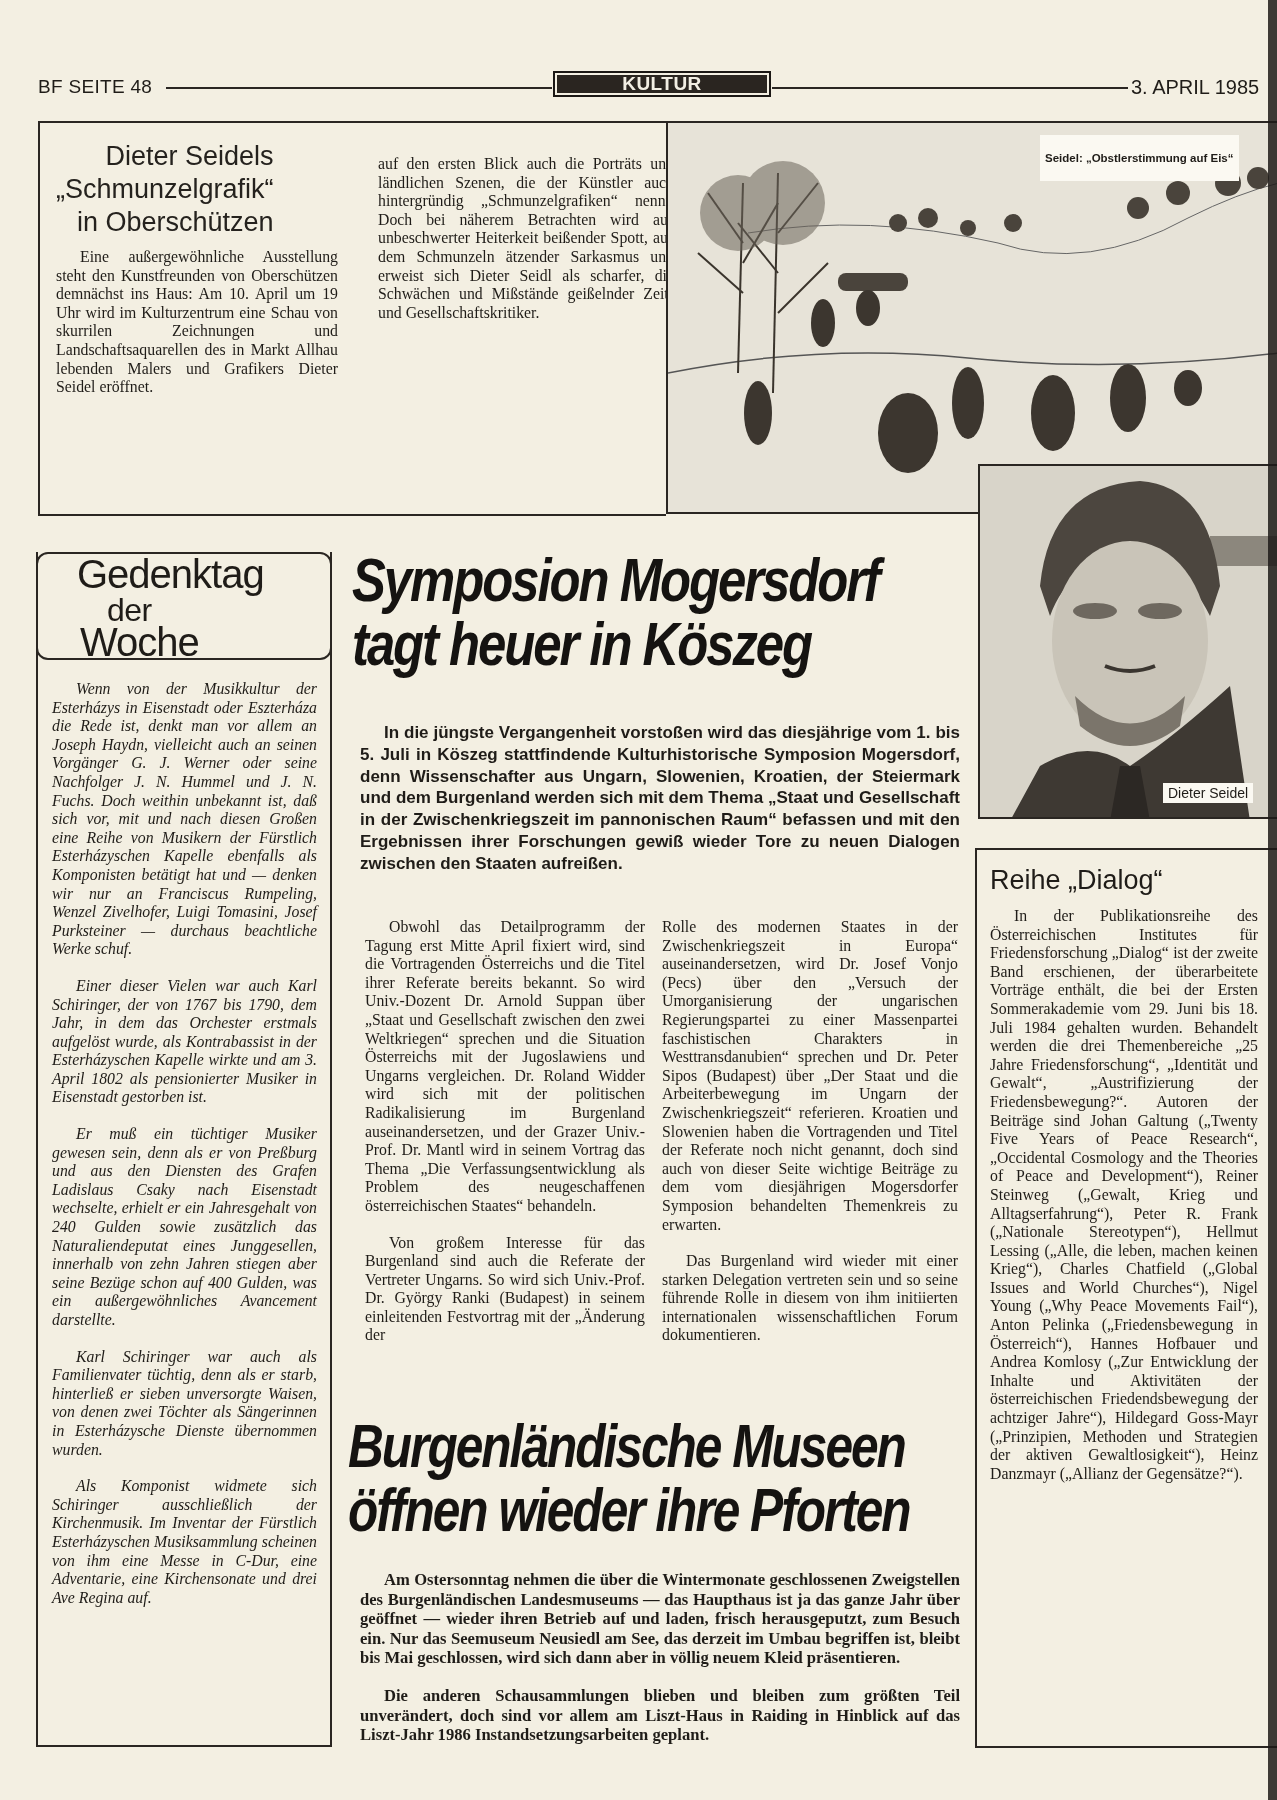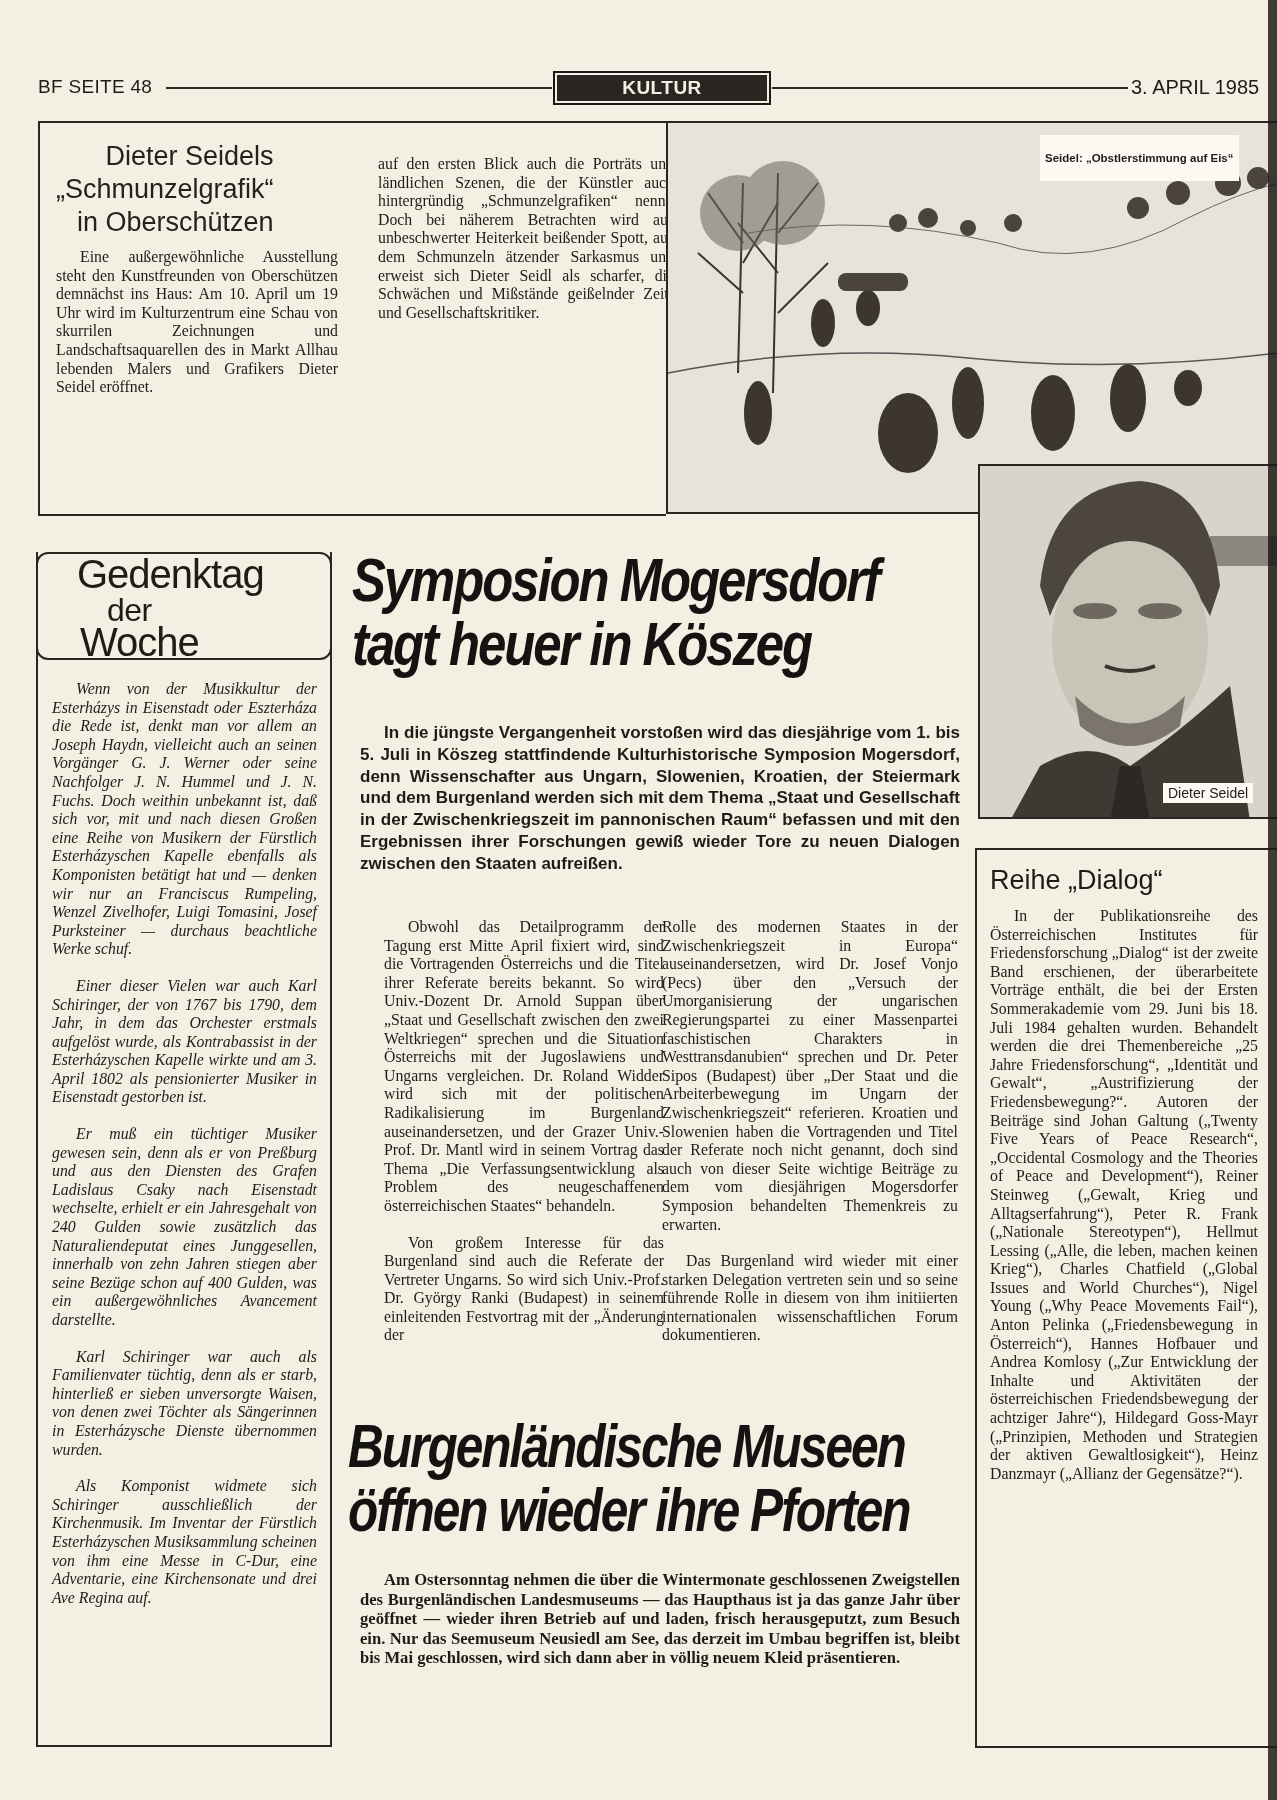--- a/index.html
+++ b/index.html
@@ -5,21 +5,21 @@
   * { box-sizing: border-box; margin: 0; padding: 0; }
   html, body { width: 1277px; height: 1800px; overflow: hidden; }
   body { background: #f3efe2; color: #1f1c18; font-family: "DejaVu Serif", serif; position: relative; }
 
   .abs { position: absolute; }
   .sans { font-family: "Liberation Sans", sans-serif; text-align: right; }
 
   
   #header-left { left: 38px; top: 76px; font-size: 19px; letter-spacing: 0.3px; }
   #header-rule-left { left: 166px; top: 87px; width: 386px; height: 2px; background: #2a2622; }
-  #section-badge { left: 553px; top: 71px; width: 218px; height: 34px; border: 2px solid #1b1815; padding: 2px; }
+  #section-badge { left: 553px; top: 71px; width: 218px; height: 26px; border: 2px solid #1b1815; padding: 2px; }
   #section-badge .inner { width: 100%; height: 100%; background: #2a2520; color: #f2eee3; display:flex; align-items:center; justify-content:center; font-weight: bold; font-size: 19px; letter-spacing: 0.5px; }
   #header-rule-right { left: 772px; top: 87px; width: 356px; height: 2px; background: #2a2622; }
   #header-date { left: 1131px; top: 76px; font-size: 20px; white-space: nowrap; }
 
   
   #top-box { left: 38px; top: 121px; width: 628px; height: 395px; border: 2px solid #2a2622; border-right: 0; }
   #top-title { left: 56px; top: 140px; font-size: 27px; line-height: 33px; color: #25221e; }
   .body-serif { font-family: "Liberation Serif", serif; font-size: 15.8px; line-height: 18.6px; text-align: justify; }
   #top-col1 { left: 56px; top: 248px; width: 282px; }
   #top-col2 { left: 378px; top: 155px; width: 296px; }
@@ -43,21 +43,21 @@
   #gedenk-body { left: 52px; top: 680px; width: 265px; font-family: "Liberation Serif", serif; font-style: italic; font-size: 15.8px; line-height: 18.6px; text-align: justify; }
 
   
   .headline { font-family: "Liberation Sans", sans-serif; font-weight: 900; font-style: italic; letter-spacing: -2.5px; color: #151311; transform-origin: left top; white-space: nowrap; }
   #headline-1 { left: 352px; top: 548px; font-size: 62px; line-height: 64px; transform: scaleX(0.82); }
   #headline-2 { left: 348px; top: 1414px; font-size: 62px; line-height: 64px; transform: scaleX(0.80); }
 
   #lead-1 { left: 360px; top: 722px; width: 600px; font-family: "Liberation Sans", sans-serif; font-weight: bold; font-size: 17px; line-height: 21.8px; text-align: justify; }
   #lead-2 { left: 360px; top: 1570px; width: 600px; font-family: "Liberation Serif", serif; font-weight: bold; font-size: 16.6px; line-height: 19.6px; text-align: justify; }
 
-  #sym-col1 { left: 365px; top: 918px; width: 280px; margin-left: 19px; }
+  #sym-col1 { left: 365px; top: 918px; width: 280px; }
   #sym-col2 { left: 662px; top: 918px; width: 296px; }
 
   
   #dialog-box { left: 975px; top: 848px; width: 302px; height: 900px; border: 2px solid #2a2622; border-right: 0; }
   #dialog-title { left: 990px; top: 865px; font-size: 27px; }
   #dialog-body { left: 990px; top: 907px; width: 268px; }
 
   #right-edge { left: 1268px; top: 0; width: 9px; height: 1800px; background: #1d1a17; opacity: 0.85; }
 </style>
 </head>
@@ -170,20 +170,21 @@
   <p>Rolle des modernen Staates in der Zwischenkriegszeit in Europa“ auseinandersetzen, wird Dr. Josef Vonjo (Pecs) über den „Versuch der Umorganisierung der ungarischen Regierungspartei zu einer Massenpartei faschistischen Charakters in Westtransdanubien“ sprechen und Dr. Peter Sipos (Budapest) über „Der Staat und die Arbeiterbewegung im Ungarn der Zwischenkriegszeit“ referieren. Kroatien und Slowenien haben die Vortragenden und Titel der Referate noch nicht genannt, doch sind auch von dieser Seite wichtige Beiträge zu dem vom diesjährigen Mogersdorfer Symposion behandelten Themenkreis zu erwarten.</p>
   <p class="indent para-gap">Das Burgenland wird wieder mit einer starken Delegation vertreten sein und so seine führende Rolle in diesem von ihm initiierten internationalen wissenschaftlichen Forum dokumentieren.</p>
 </div>
 
 <div class="abs headline" id="headline-2">
   <div>Burgenländische Museen</div>
   <div>öffnen wieder ihre Pforten</div>
 </div>
 <div class="abs" id="lead-2">
   <p class="indent">Am Ostersonntag nehmen die über die Wintermonate geschlossenen Zweigstellen des Burgenländischen Landesmuseums — das Haupthaus ist ja das ganze Jahr über geöffnet — wieder ihren Betrieb auf und laden, frisch herausgeputzt, zum Besuch ein. Nur das Seemuseum Neusiedl am See, das derzeit im Umbau begriffen ist, bleibt bis Mai geschlossen, wird sich dann aber in völlig neuem Kleid präsentieren.</p>
+  <p class="indent para-gap">Die anderen Schausammlungen blieben und bleiben zum größten Teil unverändert, doch sind vor allem am Liszt-Haus in Raiding in Hinblick auf das Liszt-Jahr 1986 Instandsetzungsarbeiten geplant.</p>
 </div>
 
 <div class="abs" id="dialog-box"></div>
 <div class="abs sans" id="dialog-title">Reihe „Dialog“</div>
 <div class="abs body-serif" id="dialog-body">
   <p class="indent">In der Publikationsreihe des Österreichischen Institutes für Friedensforschung „Dialog“ ist der zweite Band erschienen, der überarbeitete Vorträge enthält, die bei der Ersten Sommerakademie vom 29. Juni bis 18. Juli 1984 gehalten wurden. Behandelt werden die drei Themenbereiche „25 Jahre Friedensforschung“, „Identität und Gewalt“, „Austrifizierung der Friedensbewegung?“. Autoren der Beiträge sind Johan Galtung („Twenty Five Years of Peace Research“, „Occidental Cosmology and the Theories of Peace and Development“), Reiner Steinweg („Gewalt, Krieg und Alltagserfahrung“), Peter R. Frank („Nationale Stereotypen“), Hellmut Lessing („Alle, die leben, machen keinen Krieg“), Charles Chatfield („Global Issues and World Churches“), Nigel Young („Why Peace Movements Fail“), Anton Pelinka („Friedensbewegung in Österreich“), Hannes Hofbauer und Andrea Komlosy („Zur Entwicklung der Inhalte und Aktivitäten der österreichischen Friedendsbewegung der achtziger Jahre“), Hildegard Goss-Mayr („Prinzipien, Methoden und Strategien der aktiven Gewaltlosigkeit“), Heinz Danzmayr („Allianz der Gegensätze?“).</p>
 </div>
 
 <div class="abs" id="right-edge"></div>
 

